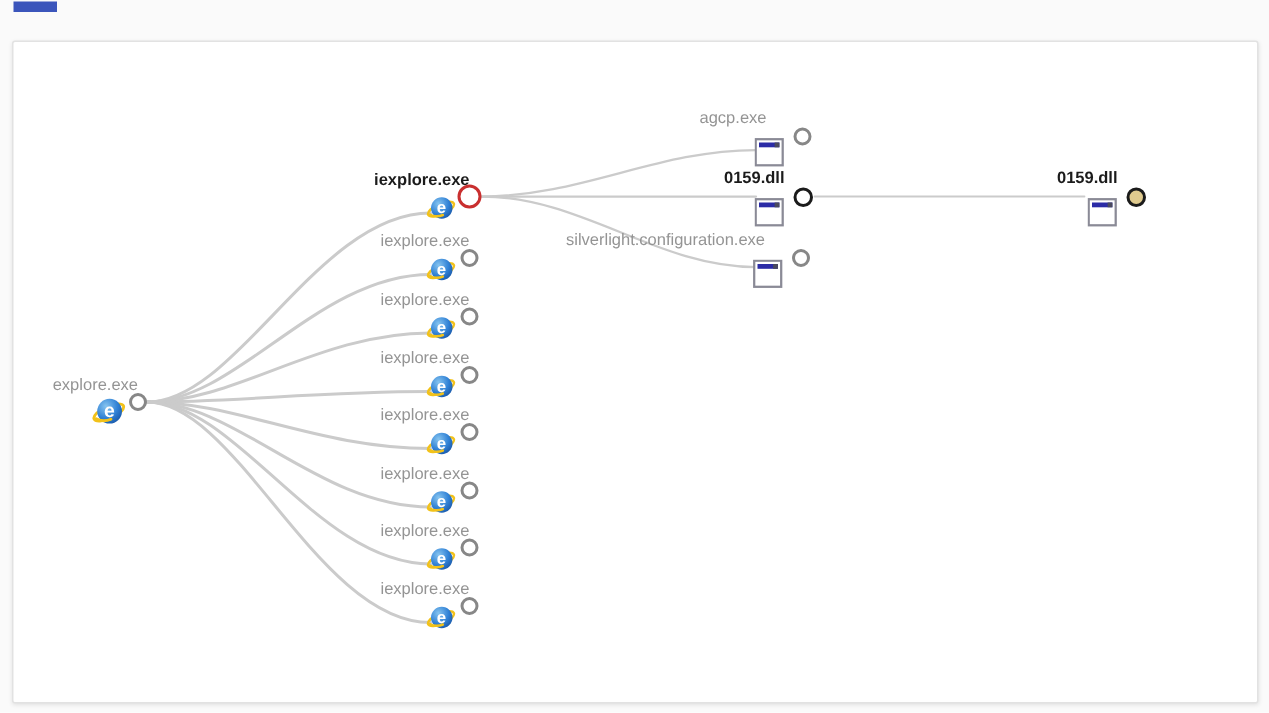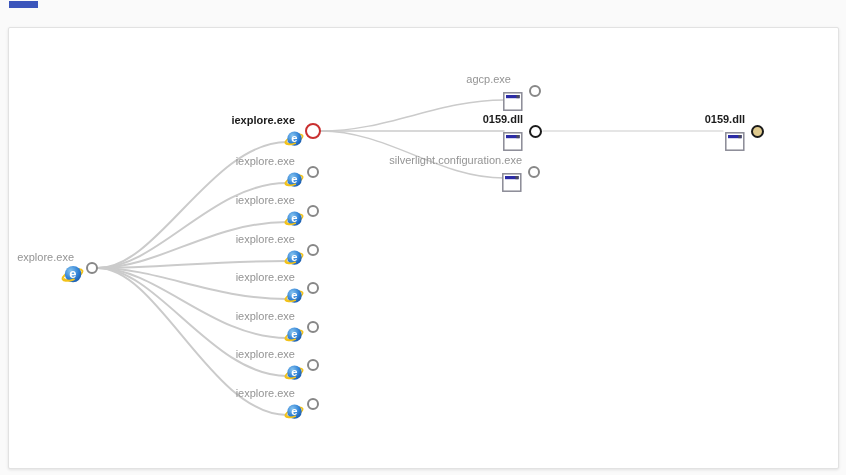--- a/index.html
+++ b/index.html
@@ -18,21 +18,21 @@
     box-shadow:0 1px 3px rgba(0,0,0,0.10);
   }
   .ui-fragment{
     position:absolute;left:9px;top:1px;width:29px;height:7px;
     background:#3b55bb;
   }
   svg.edges{position:absolute;left:0;top:0;z-index:2;}
   svg.edges path{fill:none;stroke:#cbcbcb;stroke-linecap:round;}
   .node{position:absolute;width:0;height:0;z-index:3;}
   .node .label{
-    position:absolute;right:18px;bottom:4px;
+    position:absolute;right:0;bottom:4px;
     white-space:nowrap;font-size:11px;color:#949494;line-height:13px;
   }
   .node .label.black{color:#1b1b1b;font-weight:bold;}
   .node .icon{position:absolute;display:block;}
   .node .icon.ie{width:20px;height:20px;left:-29px;top:-2px;}
   .node .icon.ie.lg{width:23px;height:23px;left:-31px;top:-5px;}
   .node .icon.win{width:20px;height:20px;left:-32px;top:1px;}
   .ring{
     position:absolute;box-sizing:border-box;border-radius:50%;
     background:#ffffff;
@@ -210,21 +210,21 @@
       <svg viewBox="0 0 20 20" width="100%" height="100%">
         <rect x="0.8" y="0.8" width="18" height="17.4" fill="#ffffff" stroke="#8a8a96" stroke-width="1.5"></rect>
         <rect x="3" y="3" width="13.6" height="3.2" fill="#2b2ba6"></rect>
         <rect x="13.4" y="3" width="3.2" height="3.2" fill="#4a4a5e"></rect>
       </svg>
     </span>
     <span class="ring black"></span>
   </div>
 
   <div class="node" style="left:534px;top:172px">
-    <span class="label" style="right:12px;bottom:5px">silverlight.configuration.exe</span>
+    <span class="label" style="right:24px;bottom:5px">silverlight.configuration.exe</span>
     <span class="icon win">
       <svg viewBox="0 0 20 20" width="100%" height="100%">
         <rect x="0.8" y="0.8" width="18" height="17.4" fill="#ffffff" stroke="#8a8a96" stroke-width="1.5"></rect>
         <rect x="3" y="3" width="13.6" height="3.2" fill="#2b2ba6"></rect>
         <rect x="13.4" y="3" width="3.2" height="3.2" fill="#4a4a5e"></rect>
       </svg>
     </span>
     <span class="ring gray"></span>
   </div>
 

